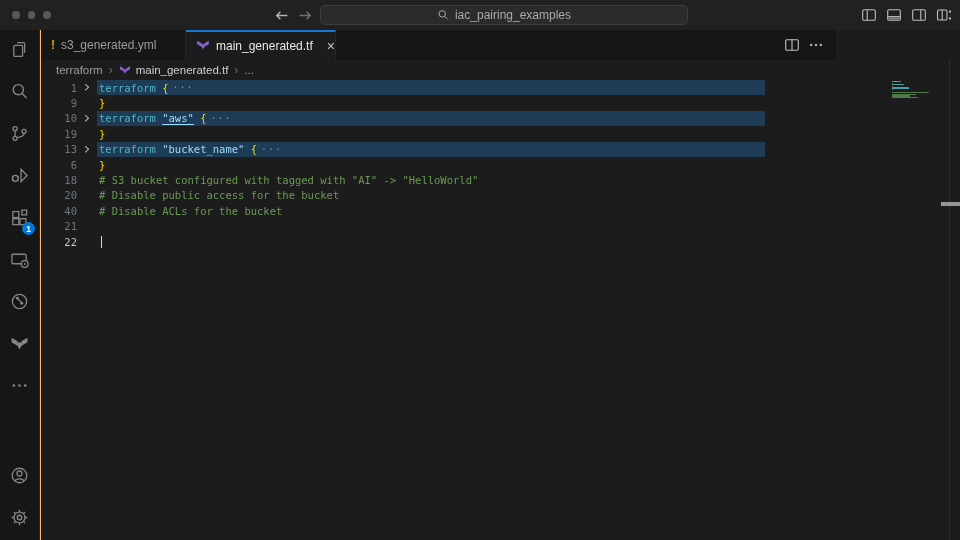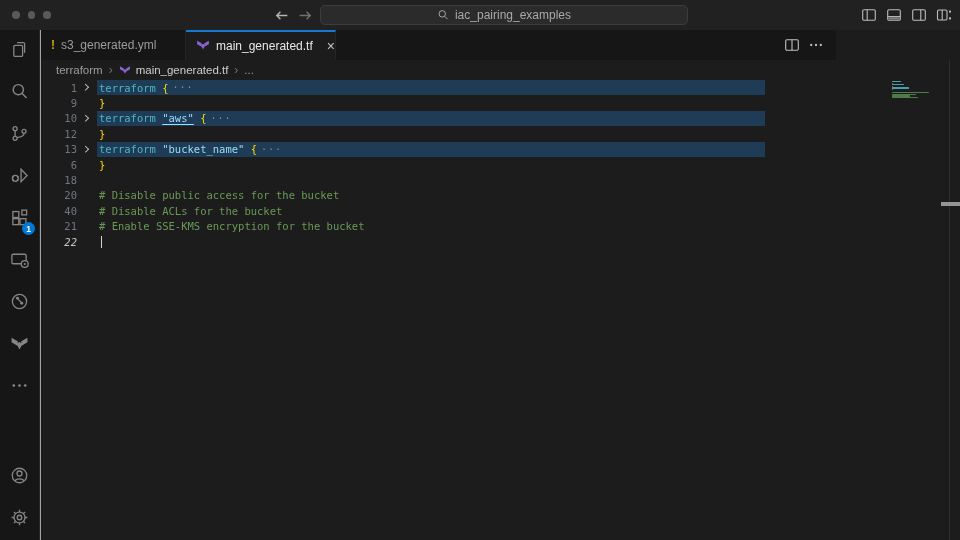--- a/index.html
+++ b/index.html
@@ -1,18 +1,18 @@
 <!DOCTYPE html>
 <html><head>
 <meta charset="utf-8">
 <style>
   * { margin:0; padding:0; box-sizing:border-box; }
   html,body { width:960px; height:540px; overflow:hidden; background:#1c1c1d;
               font-family:"Liberation Sans", sans-serif; }
-  #app { position:relative; width:836px; height:540px; background:#a3a3a3; }
+  #app { position:relative; width:836px; height:540px; background:#fdba74; }
 
   
   #titlebar { position:absolute; left:0; top:0; width:960px; height:30px; background:#212122; }
   .traffic { position:absolute; left:12px; top:0; height:30px; display:flex; align-items:center; gap:8px; }
   .dot { width:7.5px; height:7.5px; border-radius:50%; background:#595959; }
   .navbtn { position:absolute; top:7px; width:17px; height:17px; color:#b4b4b4; }
   .navbtn svg { width:100%; height:100%; }
   #nav-back { left:273px; }
   #nav-fwd { left:297px; opacity:.55; }
   #cmdcenter { position:absolute; left:320px; top:5px; width:368px; height:20px;
@@ -56,21 +56,21 @@
   .bc-file { color:#cecece; }
   .bc-ticon svg { width:12px; height:12px; display:block; }
 
   
   #editor { position:absolute; left:41px; top:80px; right:0; bottom:0; background:#1c1c1d; }
   #code { position:absolute; left:0; top:0; right:0; }
   .row { position:relative; height:15.4px; display:flex; align-items:center;
          font-family:"DejaVu Sans Mono", monospace; font-size:10.5px; }
   .row.hl::before { content:""; position:absolute; left:56px; right:71px; top:0; bottom:0; background:#1e3c55; }
   .ln { width:36px; text-align:right; color:#6e7681; flex:none; z-index:1; }
-  .row.active .ln { color:#c6c6c6;font-style:italic; }
+  .row.active .ln { color:#c6c6c6; }
   .chev { width:19px; flex:none; display:flex; justify-content:center; align-items:center; z-index:1; }
   .chev i { width:4.5px; height:4.5px; border-right:1.2px solid #b6b6b6; border-bottom:1.2px solid #b6b6b6;
             transform:rotate(-45deg); margin-left:-2px; }
   .toks { z-index:1; white-space:pre; margin-left:3px; display:flex; align-items:center; }
   .t-kw { color:#4db6c6; }
   .t-str, .t-stru { color:#9cdcfe; }
   .t-stru { text-decoration:underline; text-underline-offset:2px; }
   .t-br { color:#ffd602; }
   .t-cm { color:#6a9955; }
   .t-fold { color:#8b8b8b; margin-left:4px; letter-spacing:1px; font-size:10px; }
@@ -289,54 +289,54 @@
           <span class="toks"><span class="t-br">}</span></span>
         </div>
         <div class="row hl">
           <span class="ln">10</span>
           <span class="chev">
             <i></i>
           </span>
           <span class="toks"><span class="t-kw">terraform </span><span class="t-stru">"aws"</span><span class="t-br"> {</span><span class="t-fold">···</span></span>
         </div>
         <div class="row">
-          <span class="ln">12</span>
+          <span class="ln">19</span>
           <span class="chev"></span>
           <span class="toks"><span class="t-br">}</span></span>
         </div>
         <div class="row hl">
           <span class="ln">13</span>
           <span class="chev">
             <i></i>
           </span>
           <span class="toks"><span class="t-kw">terraform </span><span class="t-str">"bucket_name"</span><span class="t-br"> {</span><span class="t-fold">···</span></span>
         </div>
         <div class="row">
           <span class="ln">6</span>
           <span class="chev"></span>
           <span class="toks"><span class="t-br">}</span></span>
         </div>
         <div class="row">
           <span class="ln">18</span>
           <span class="chev"></span>
+          <span class="toks"><span class="t-cm"># S3 bucket configured with tagged with "AI" -&gt; "HelloWorld"</span></span>
         </div>
         <div class="row">
           <span class="ln">20</span>
           <span class="chev"></span>
           <span class="toks"><span class="t-cm"># Disable public access for the bucket</span></span>
         </div>
         <div class="row">
           <span class="ln">40</span>
           <span class="chev"></span>
           <span class="toks"><span class="t-cm"># Disable ACLs for the bucket</span></span>
         </div>
         <div class="row">
           <span class="ln">21</span>
           <span class="chev"></span>
-          <span class="toks"><span class="t-cm"># Enable SSE-KMS encryption for the bucket</span></span>
         </div>
         <div class="row active">
           <span class="ln">22</span>
           <span class="chev"></span>
           <span class="toks"><span class="cursor"></span></span>
         </div>
       </div>
     <div id="minimap">
         <div class="mm-bar" style="top: 0px; left: 0px; width: 8.68px; background: rgb(70, 160, 174);"></div>
         <div class="mm-bar" style="top: 1.6px; left: 0px; width: 1px; background: rgb(160, 138, 42);"></div>

